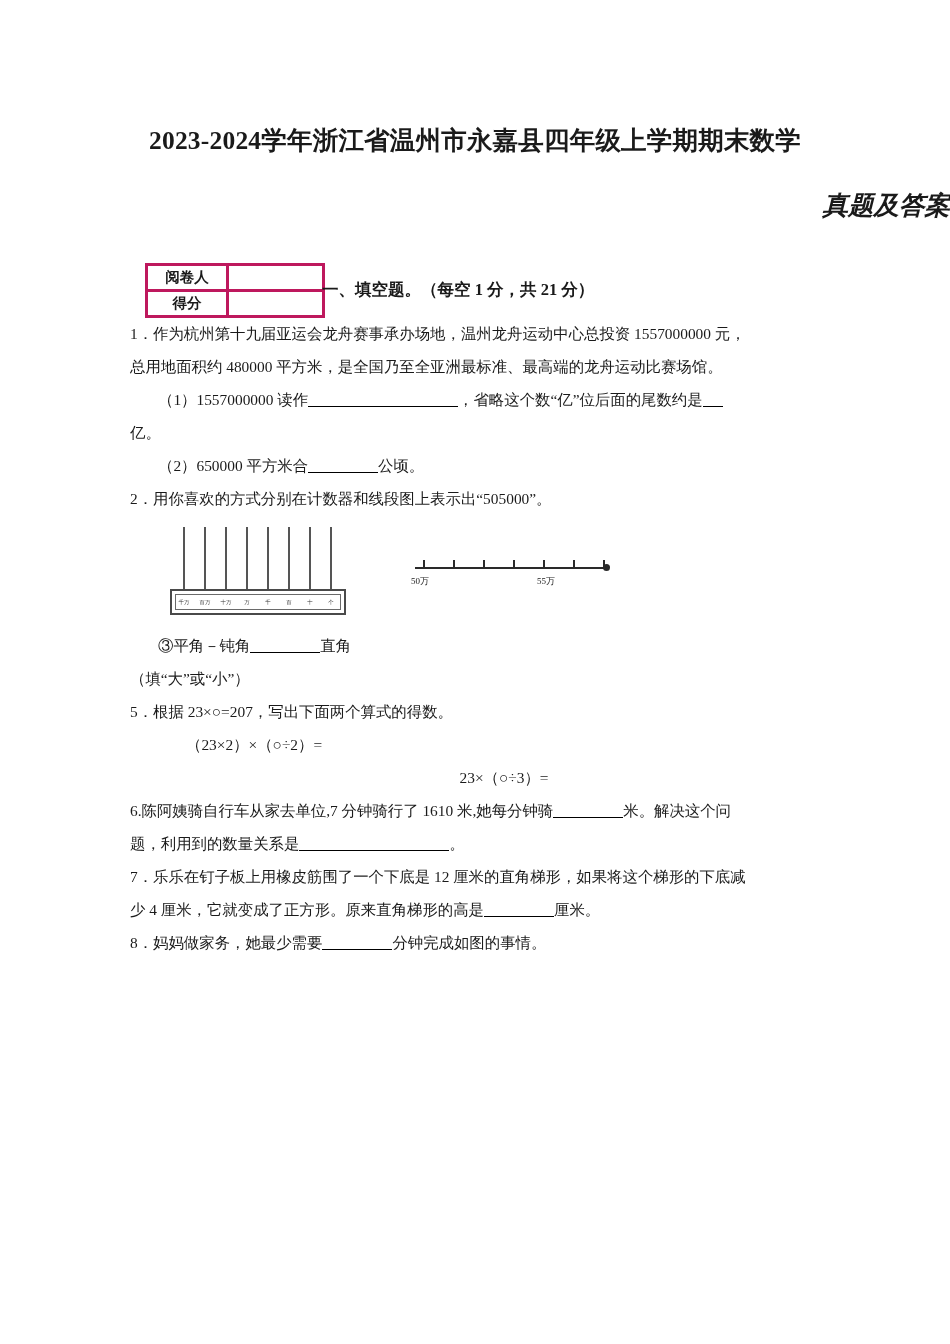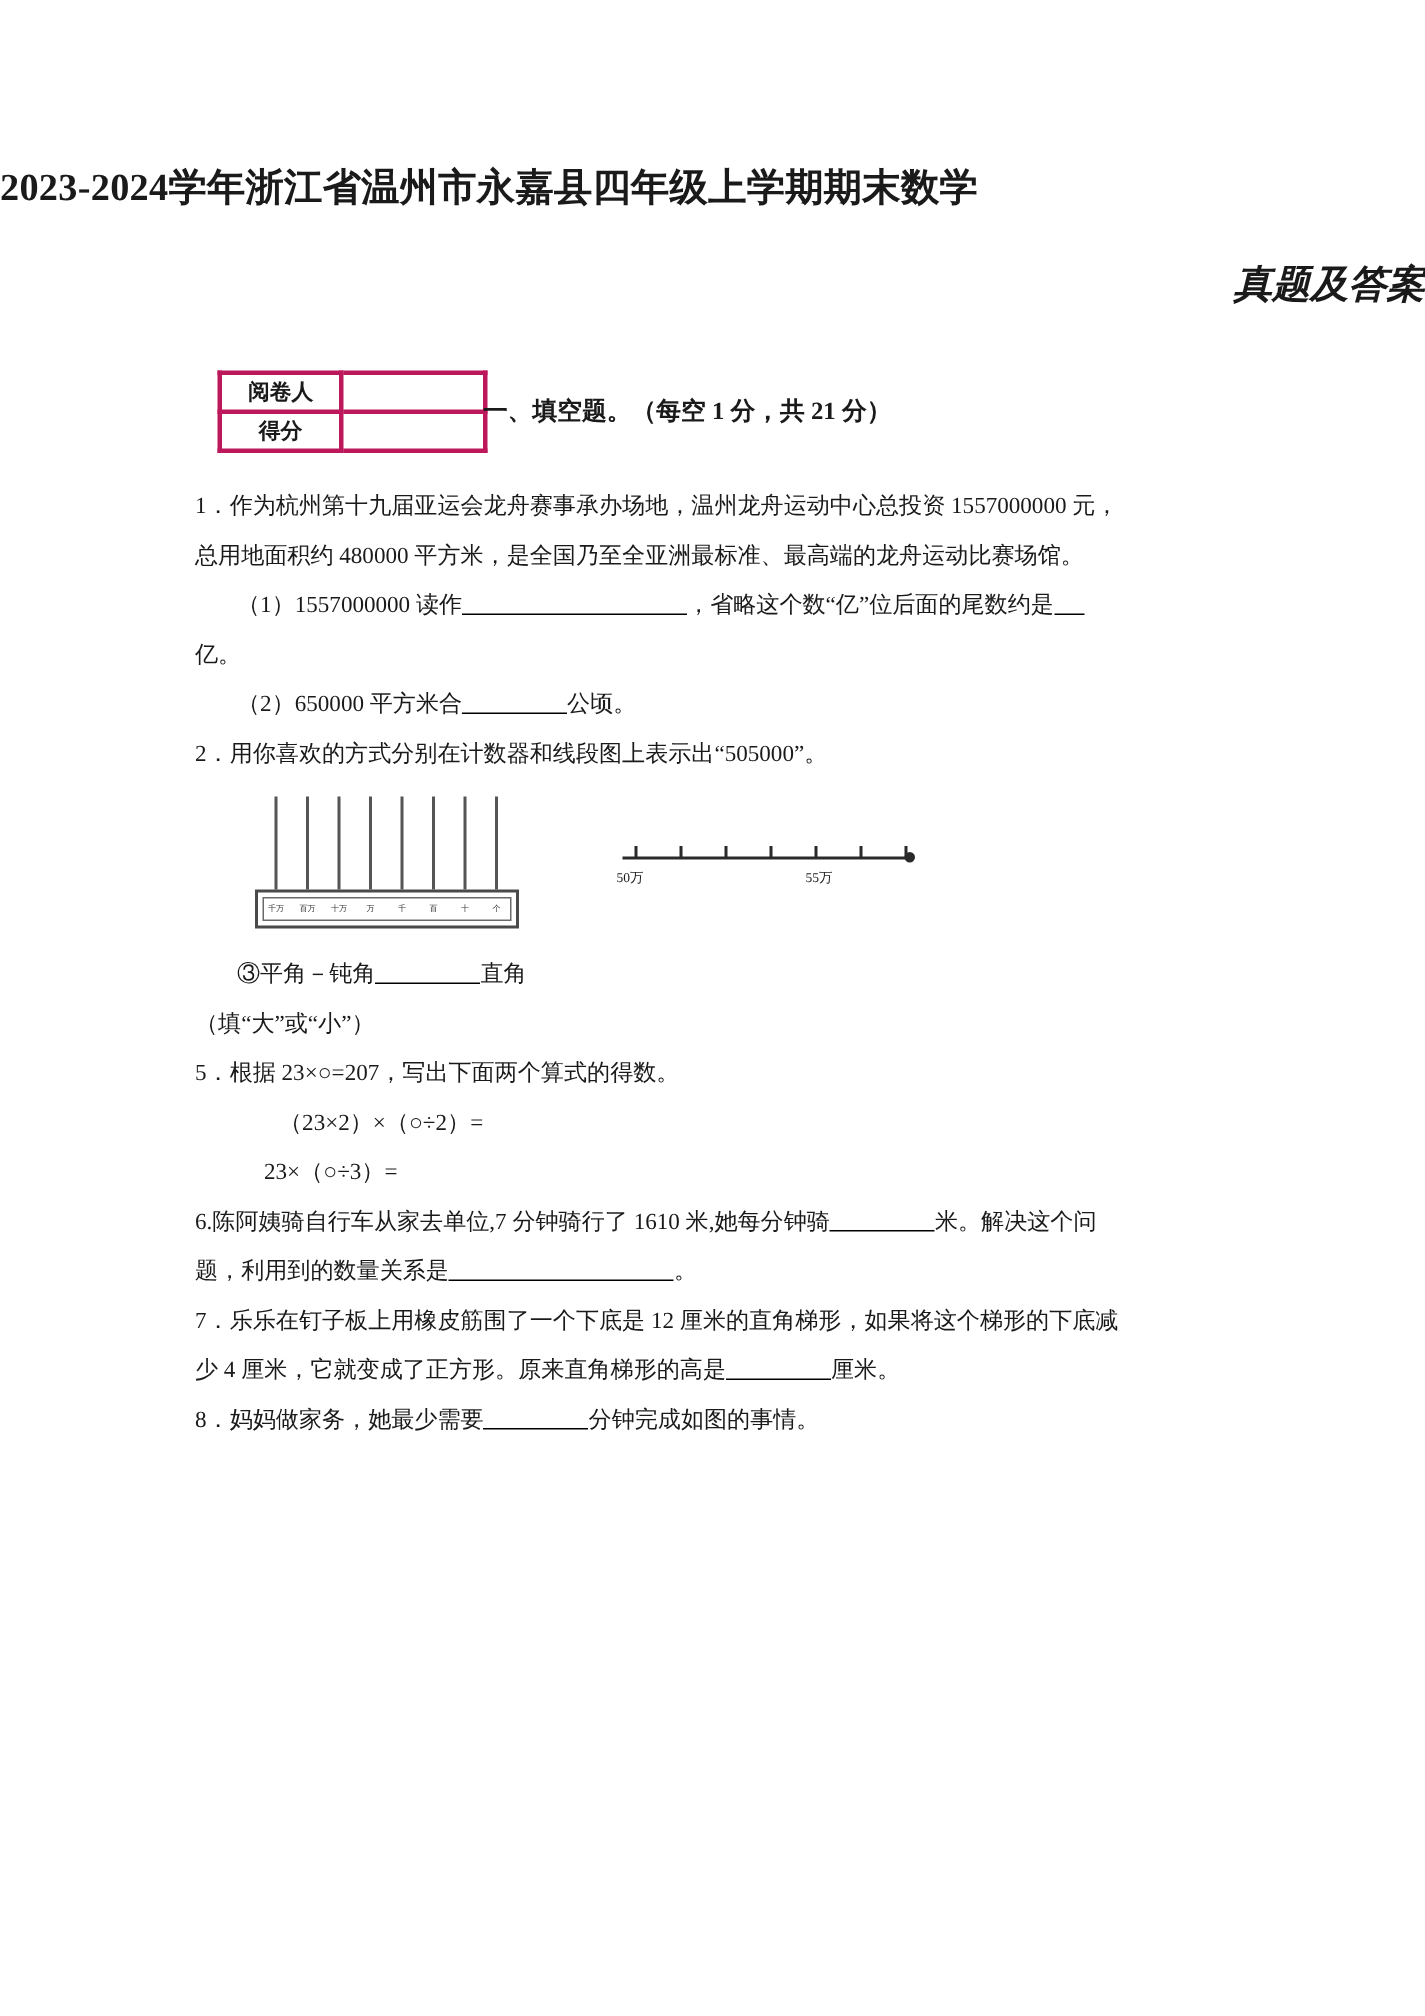--- a/index.html
+++ b/index.html
@@ -20,23 +20,23 @@
     position: absolute;
     left: 0; top: 0;
     width: 950px;
     height: 1344px;
     padding: 0;
     box-sizing: border-box;
   }
 
   
   .doc-title {
-    margin: 0;
+    margin: 16px;
     padding-top: 112px;
-    text-align: left;
+    text-align: center;
     font-size: 25.5px;
     font-weight: 700;
     line-height: 1.0;
     letter-spacing: 0.2px;
   }
   .doc-title-line2 {
     text-align: right;
     font-size: 25.5px;
     font-weight: 700;
     margin-top: 34px;
@@ -72,21 +72,21 @@
     left: 322px;
     top: 16px;
     font-size: 16.5px;
     font-weight: 700;
     white-space: nowrap;
   }
 
   
   .content {
     position: relative;
-    margin-top: 20px;
+    margin-top: 0;
     padding-left: 130px;
     padding-right: 118px;
   }
   .q {
     font-size: 15.4px;
     line-height: 33px;
     text-align: justify;
     text-justify: inter-ideograph;
     margin: 0;
   }
@@ -297,21 +297,21 @@
     </div>
 
     <div class="two-col">
       <div class="c1"><span>③平角－钝角</span><span class="blank-m"></span><span>直角</span></div>
     </div>
 
     <p class="q">（填“大”或“小”）</p>
 
     <p class="q">5．根据 23×○=207，写出下面两个算式的得数。</p>
     <p class="sub" style="padding-left:56px;">（23×2）×（○÷2）=</p>
-    <p class="sub" style="padding-left:46px;">23×（○÷3）=</p>
+    <p class="sub" style="padding-left:46px;text-align:center;">23×（○÷3）=</p>
 
     <p class="q"><span>6.陈阿姨骑自行车从家去单位,7 分钟骑行了 1610 米,她每分钟骑</span><span class="blank-m"></span><span>米。解决这个问</span></p>
     <p class="q"><span>题，利用到的数量关系是</span><span class="blank-l"></span><span>。</span></p>
 
     <p class="q">7．乐乐在钉子板上用橡皮筋围了一个下底是 12 厘米的直角梯形，如果将这个梯形的下底减</p>
     <p class="q"><span>少 4 厘米，它就变成了正方形。原来直角梯形的高是</span><span class="blank-m"></span><span>厘米。</span></p>
 
     <p class="q"><span>8．妈妈做家务，她最少需要</span><span class="blank-m"></span><span>分钟完成如图的事情。</span></p>
 
   </div>

